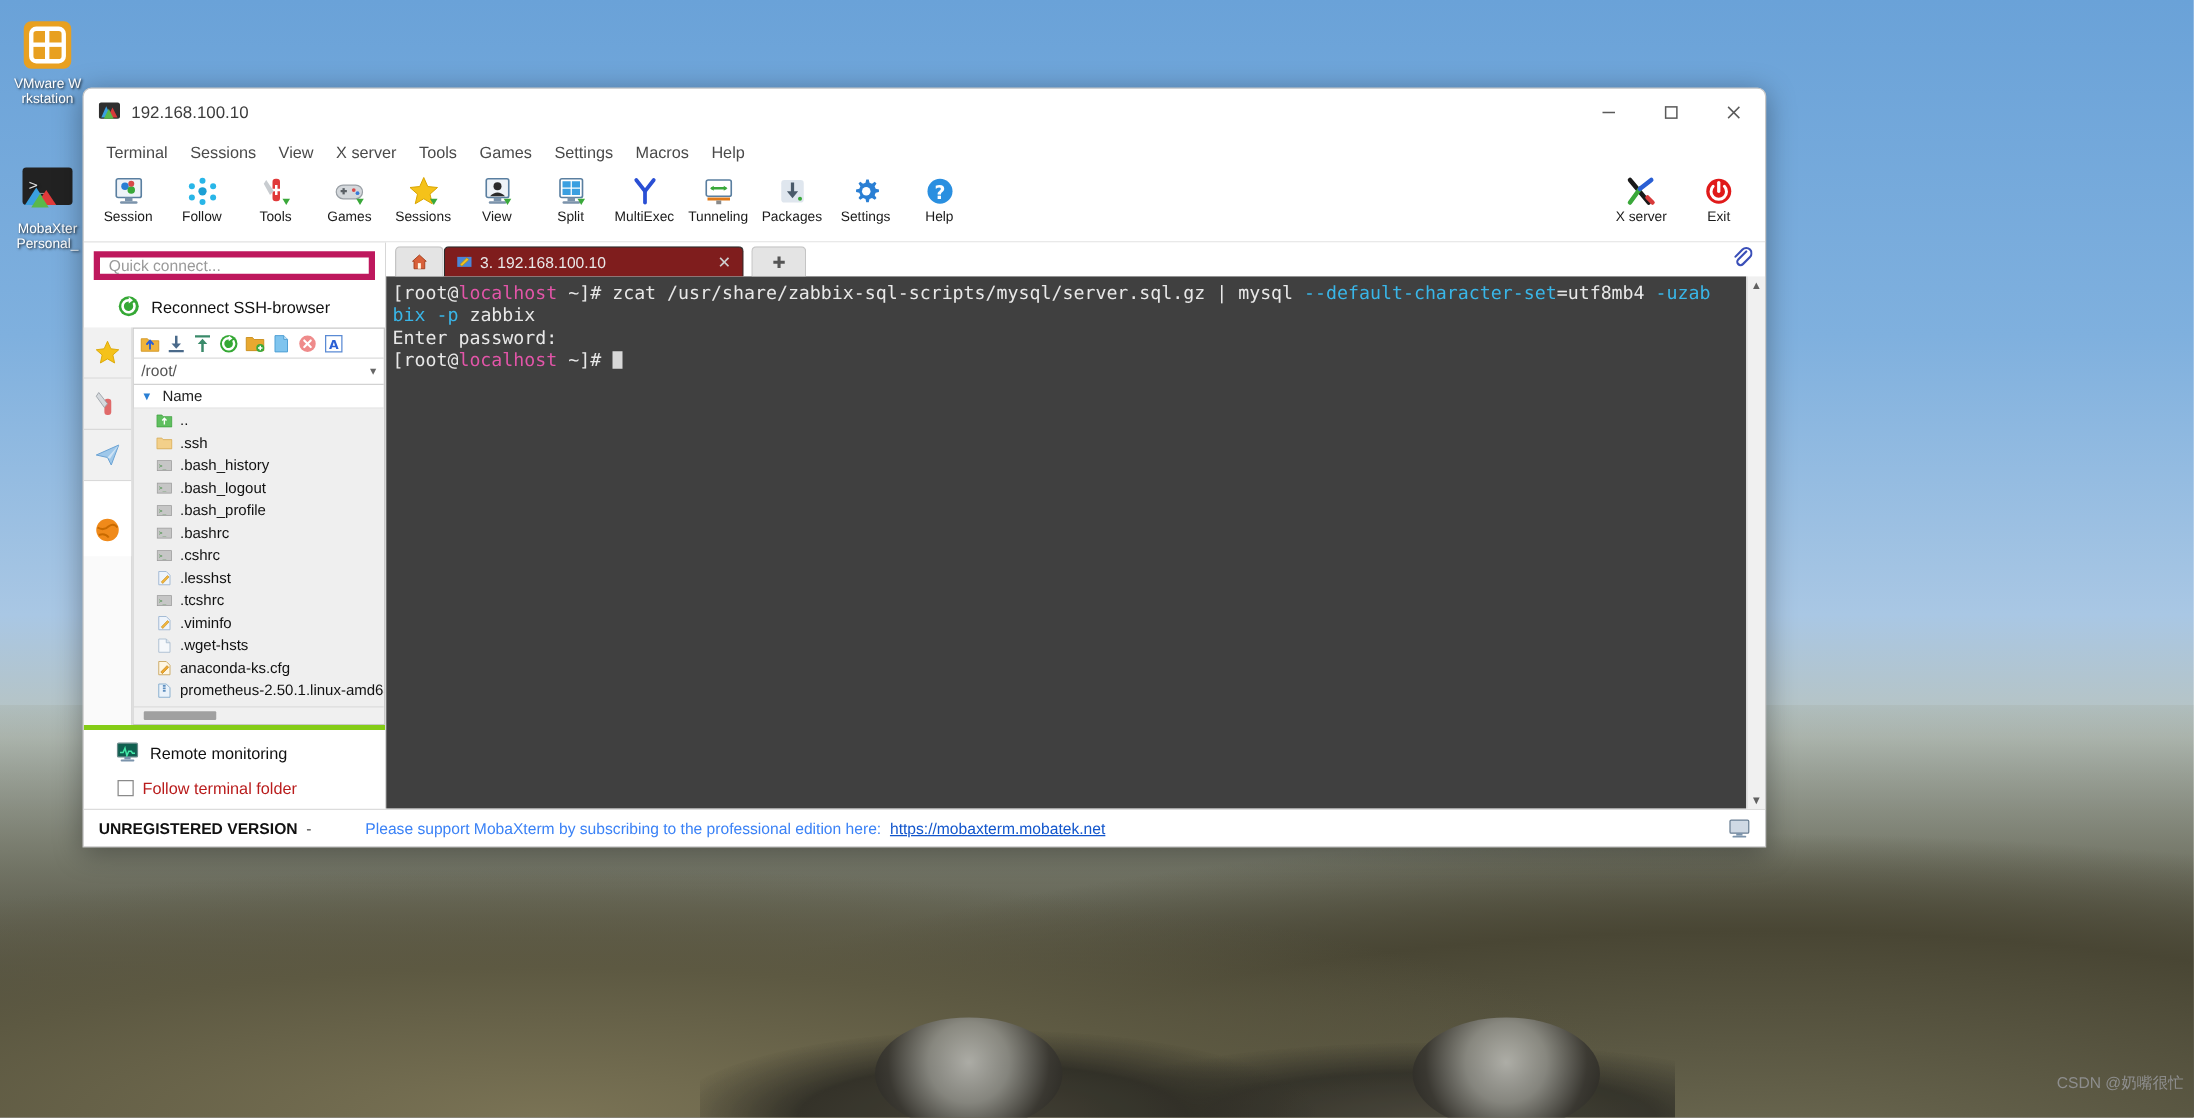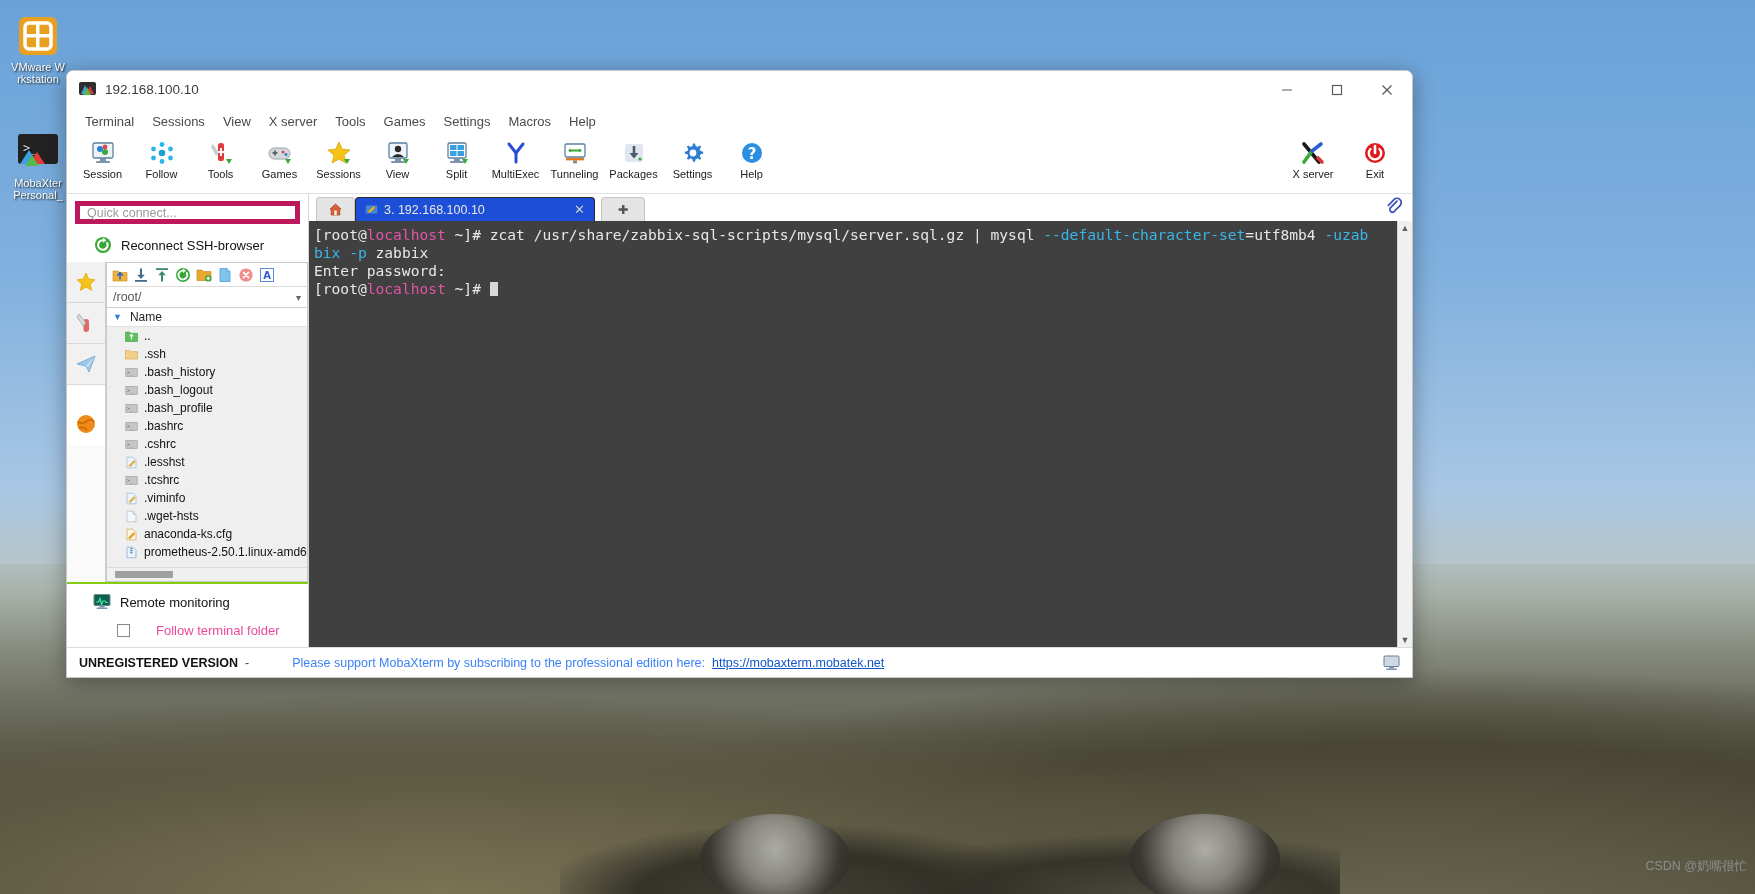--- a/index.html
+++ b/index.html
@@ -96,34 +96,34 @@
              border-bottom:1px solid #e0e0e0; font-size:12px; color:#222; }
   .fb-head .sortarrow { color:#2a7fd4; font-size:9px; }
   .fb-list { flex:1; overflow:hidden; background:#efefef; padding-left:18px; }
   .frow { display:flex; align-items:center; gap:6px; height:18px; font-size:12px; color:#111;
           white-space:nowrap; }
   .frow .ic { width:13px; height:13px; flex:0 0 13px; }
   .fb-hscroll { height:14px; background:#f0f0f0; border-top:1px solid #dcdcdc; padding:3px 8px; }
   .fb-hscroll .thumb { width:58px; height:7px; background:#a0a0a0; border-radius:1px; }
 
   .remote-mon { display:flex; align-items:center; gap:9px; padding:9px 0 9px 26px;
-                font-size:13px; color:#111; border-top:2px solid #84cc16; }
+                font-size:13px; color:#111; border-top:4px solid #84cc16; }
   .remote-mon .ic { width:18px; height:18px; }
-  .follow { display:flex; align-items:center; gap:26px; padding:3px 0 9px 27px; font-size:13px; color:#ec4899;margin-left:23px; }
+  .follow { display:flex; align-items:center; gap:7px; padding:3px 0 9px 27px; font-size:13px; color:#b91c1c; }
   .follow .box { width:13px; height:13px; border:1px solid #8a8a8a; background:#fff; }
 
   
   .rightside { flex:1; display:flex; flex-direction:column; min-width:0; background:#fff; }
   .tabstrip { height:27px; display:flex; align-items:flex-end; padding-left:7px;
               background:#fff; flex:0 0 27px; position:relative; }
   .tab { height:24px; display:flex; align-items:center; gap:6px; padding:0 9px;
          border:1px solid #c4c4c4; border-bottom:none; border-radius:4px 4px 0 0;
          font-size:12.5px; }
   .tab.home { background:#e4e4e4; padding:0 12px; }
-  .tab.active { background:#1d4ed8; color:#e8e8e8; border-color:#2b2b2b; min-width:240px; }
+  .tab.active { background:#7f1d1d; color:#e8e8e8; border-color:#2b2b2b; min-width:240px; }
   .tab.active .x { margin-left:auto; padding-left:34px; color:#cfcfcf; font-size:13px; }
   .tab.plus { background:#e4e4e4; margin-left:6px; padding:0 16px; color:#555; }
   .tab .ic { width:13px; height:13px; }
   .clip { position:absolute; right:10px; top:3px; width:17px; height:17px; }
 
   .termwrap { flex:1; display:flex; min-height:0; }
   .term { flex:1; background:#404040; padding:5px 0 0 5px; overflow:hidden;
           font-family:"DejaVu Sans Mono", monospace; font-size:14.6px; line-height:18px;
           white-space:pre; color:#e0e0e0; }
   .term .host { color:#e255a8; }

